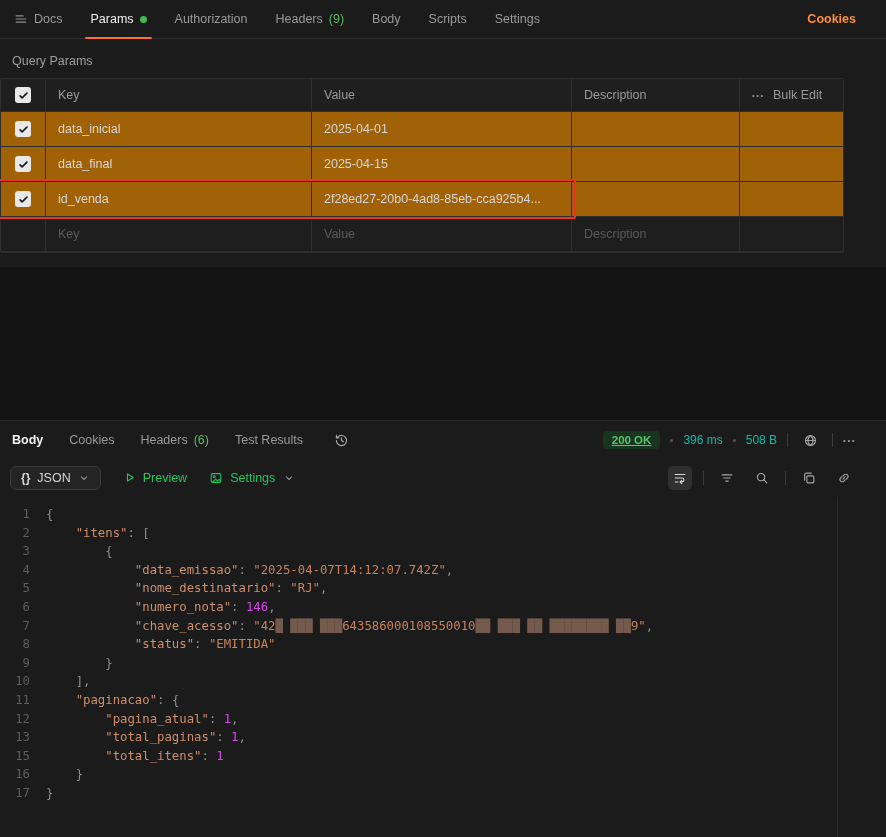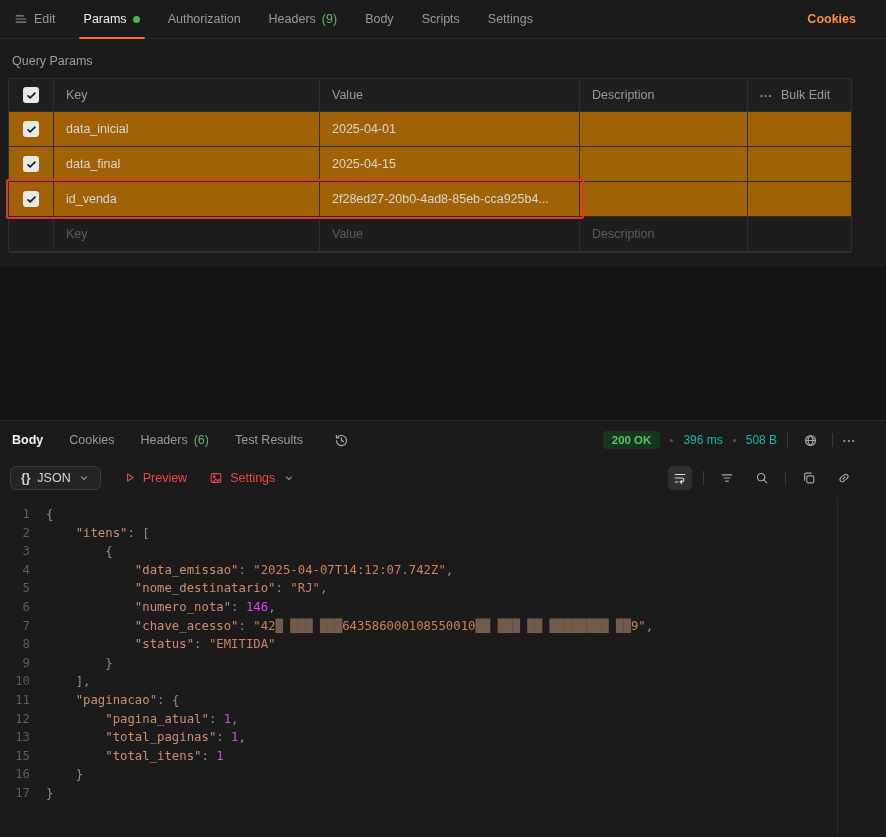--- a/index.html
+++ b/index.html
@@ -30,21 +30,21 @@
   }
   .dot { width:7px; height:7px; border-radius:50%; background:#3fb950; }
   .count { color:#5fb865; }
   .ticon { display:flex; align-items:center; color:#8d8d8d; }
   svg { display:block; }
   .cookies { margin-left:auto; color:#ff8e42; font-weight:bold; cursor:pointer; }
 
   .section-label { color:#9d9d9d; margin:15px 0 10px 12px; }
 
   .qtable {
-    margin-left:8px; width:844px; position:relative;
+    width:844px; position:relative;
     border:1px solid #2e2e2e; border-radius:2px; background:#242424;
   }
   .trow {
     display:grid; grid-template-columns:45px 266px 260px 168px auto;
     border-bottom:1px solid #2e2e2e; background:#a16207;
   }
   .trow:last-child { border-bottom:none; }
   .trow.thead { background:#1f1f1f; }
   .trow.placeholder { background:#1e1e1e; }
   .tcell {
@@ -74,40 +74,40 @@
   
   .response-pane { flex:1; background:#1b1b1b; border-top:1px solid #2b2b2b; display:flex; flex-direction:column; }
   .resp-tabs {
     display:flex; align-items:center; height:38px;
     padding:0 30px 0 12px; gap:26px; color:#9a9a9a;
   }
   .resp-tabs .tab.active { color:#f2f2f2; font-weight:bold; }
   .resp-right { margin-left:auto; display:flex; align-items:center; gap:10px; }
   .badge {
     background:#17351f; color:#5ec269; font-size:11.5px; font-weight:bold;
-    padding:3px 9px; border-radius:4px;
+    padding:3px 9px; border-radius:4px;text-decoration:underline;
   }
   .sep-dot { width:3px; height:3px; border-radius:50%; background:#565656; }
   .meta { color:#14b8a6; font-size:12px; }
   .vdiv { width:1px; height:14px; background:#3a3a3a; }
   .more { color:#9a9a9a; font-size:8px; letter-spacing:1.5px; cursor:pointer; }
   .icon-btn {
     width:24px; height:24px; display:flex; align-items:center; justify-content:center;
     color:#a5a5a5; cursor:pointer; border-radius:5px;
   }
   .icon-btn.boxed { background:#303030; color:#d8d8d8; }
 
   .toolbar { display:flex; align-items:center; height:38px; padding:0 30px 0 10px; }
   .json-btn {
     display:flex; align-items:center; gap:7px;
     background:#242424; border:1px solid #3a3a3a; border-radius:6px;
     padding:4px 10px; color:#d5d5d5; cursor:pointer;
   }
   .braces { font-weight:bold; font-size:12px; }
-  .tool-item { display:flex; gap:7px; color:#ef4444; margin-left:22px; cursor:pointer; }
+  .tool-item { display:flex; gap:7px; color:#22c55e; margin-left:22px; cursor:pointer; }
   .chev { color:#8d8d8d; margin-left:8px; cursor:pointer; display:flex; }
   .tool-right { margin-left:auto; display:flex; align-items:center; gap:11px; }
 
   
   .code {
     flex:1; overflow:hidden; padding-top:8px;
     font-family:"DejaVu Sans Mono", monospace; font-size:12.3px; line-height:18.6px;
     margin-right:48px; border-right:1px solid #2a2a2a;
   }
   .code-line { display:flex; }
@@ -127,21 +127,21 @@
   <div class="request-pane">
     <div class="request-panel">
 
       <div class="req-tabs">
         <div class="tab">
           <span class="ticon">
             <svg width="14" height="14" viewBox="0 0 16 16" fill="none" stroke="currentColor" stroke-width="1.4" stroke-linecap="round">
                 <path d="M2.5 4.5h8M2.5 8h11M2.5 11.5h11"></path>
               </svg>
           </span>
-          <span>Edit</span>
+          <span>Docs</span>
         </div>
         <div class="tab active">
           <span>Params</span>
           <span class="dot"></span>
         </div>
         <div class="tab">
           <span>Authorization</span>
         </div>
         <div class="tab">
           <span>Headers</span>

